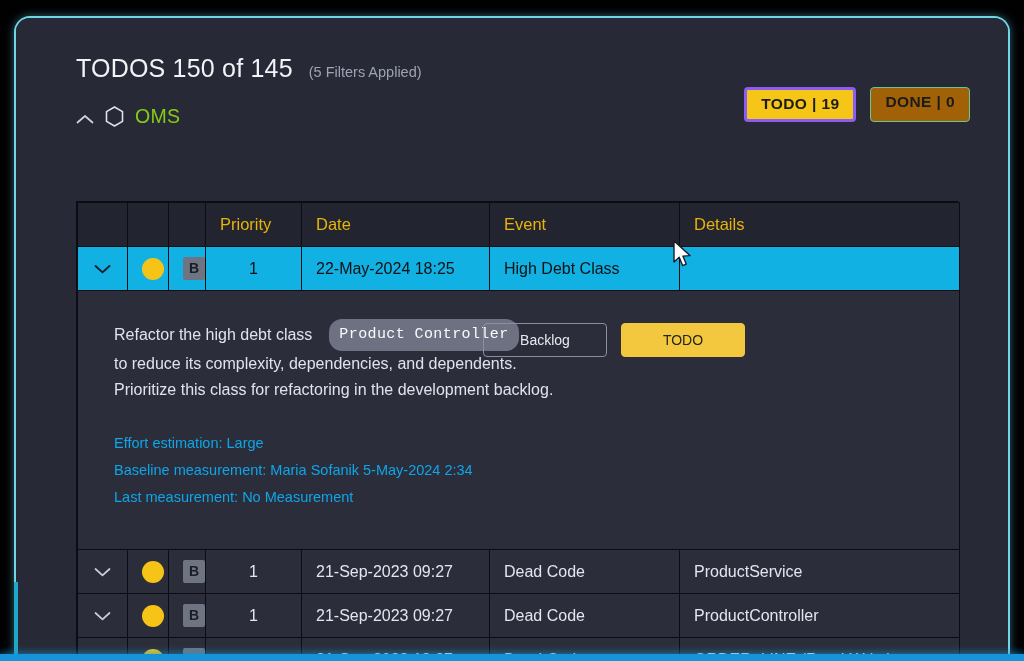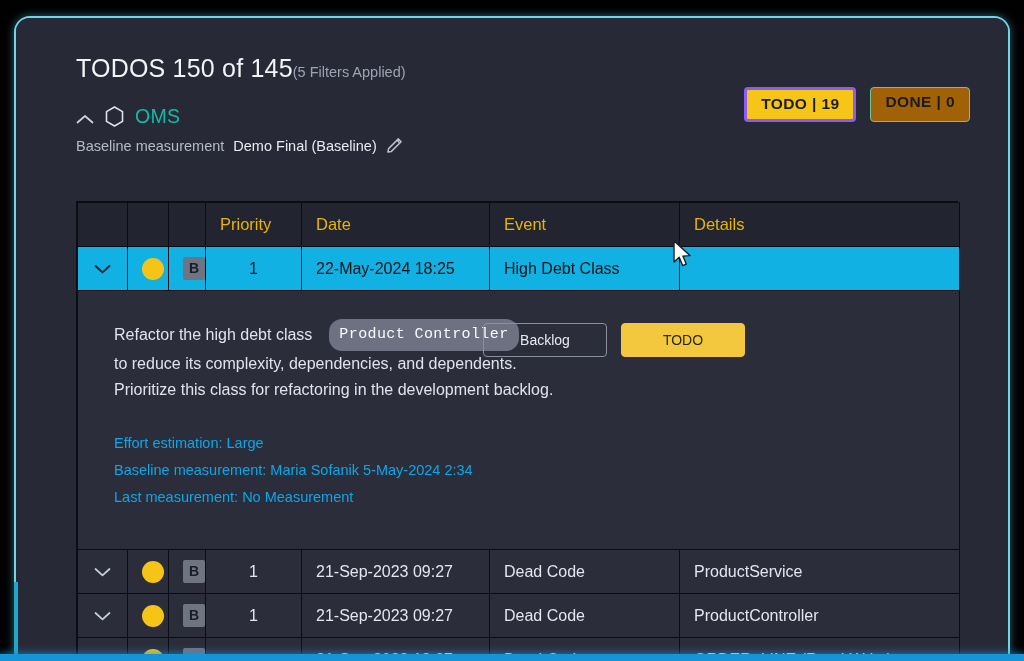--- a/index.html
+++ b/index.html
@@ -46,20 +46,21 @@
     left: 0; top: 0;
     width: 992px; height: 637px;
     background: #272a36;
     padding: 0;
   }
 
   
   #page-header {
     display: flex;
     align-items: baseline;
+    gap: 16px;
     padding: 36px 0 0 60px;
   }
   #page-title {
     font-size: 25px;
     color: #f2f3f6;
     letter-spacing: 0.2px;
   }
   #filters-applied {
     font-size: 14.5px;
     color: #9ea3b3;
@@ -75,21 +76,21 @@
     align-items: center;
     gap: 11px;
   }
   .chev-up {
     width: 18px; height: 11px;
     flex: none;
   }
   .hex-icon { width: 19px; height: 21px; flex: none; }
   #group-name {
     font-size: 19.5px;
-    color: #14b8a6;
+    color: #84cc16;
     letter-spacing: 0.3px;
   }
   #group-sub {
     display: flex;
     align-items: center;
     gap: 9px;
     margin-top: 9px;
   }
   #baseline-label { font-size: 14.5px; color: #b5bac8; }
   #baseline-value { font-size: 14.5px; color: #e8eaf0; }
@@ -269,30 +270,20 @@
           <svg viewBox="0 0 18 11" width="18" height="11">
               <path d="M1.5 8.5 L9 2 L16.5 8.5" fill="none" stroke="#cfd3de" stroke-width="1.7" stroke-linecap="round" stroke-linejoin="round"></path>
             </svg>
         </span>
         <span class="hex-icon">
           <svg viewBox="0 0 19 21" width="19" height="21">
               <path d="M9.5 1 L17.5 5.6 L17.5 15.4 L9.5 20 L1.5 15.4 L1.5 5.6 Z" fill="none" stroke="#dfe2ea" stroke-width="1.6" stroke-linejoin="round"></path>
             </svg>
         </span>
         <span id="group-name">OMS</span>
-      </div>
-      <div id="group-sub">
-        <span id="baseline-label">Baseline measurement</span>
-        <span id="baseline-value">Demo Final (Baseline)</span>
-        <span class="pencil-icon">
-          <svg viewBox="0 0 17 17" width="17" height="17">
-              <path d="M12.3 1.9 L15.1 4.7 L5.4 14.4 L1.9 15.1 L2.6 11.6 Z" fill="none" stroke="#b9bdca" stroke-width="1.5" stroke-linejoin="round"></path>
-              <path d="M11.0 3.2 L13.8 6.0" stroke="#b9bdca" stroke-width="1.3"></path>
-            </svg>
-        </span>
       </div>
 
       <div id="status-badges">
         <div class="badge" id="badge-todo">TODO | 19</div>
         <div class="badge" id="badge-done">DONE | 0</div>
       </div>
     </div>
 
     <div id="todo-table">
       <table>

